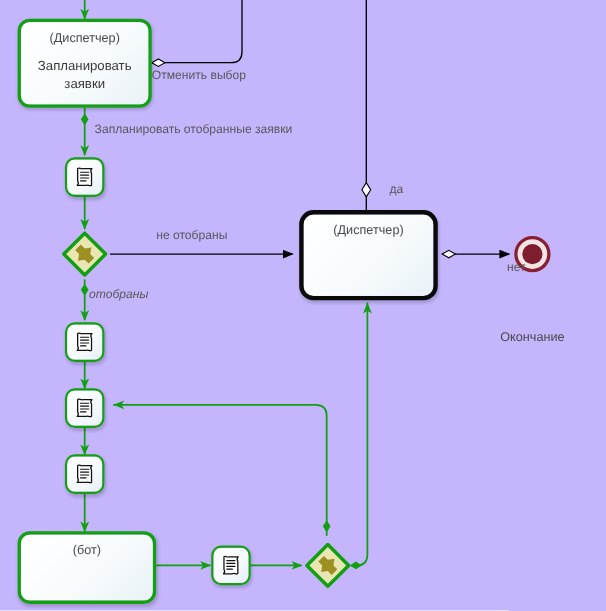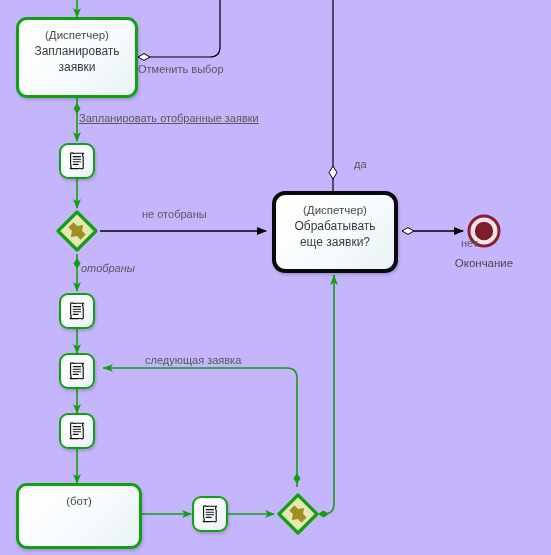--- a/index.html
+++ b/index.html
@@ -49,20 +49,21 @@
   .task .role {
     font-size: 11.5px;
     color: #4a4a4a;
     line-height: 15px;
     white-space: nowrap;
   }
   .task .tname {
     font-size: 12px;
     color: #3b3b3b;
     line-height: 16px;
+    margin-top: 9px;
     padding: 0 6px;
   }
 
   
   .script {
     position: absolute;
     box-sizing: border-box;
     width: 36px;
     height: 36px;
     border: 2.5px solid #12a012;
@@ -99,20 +100,21 @@
     white-space: nowrap;
     line-height: 14px;
   }
   .nodelabel {
     position: absolute;
     font-size: 11.5px;
     color: #4a4a4a;
     white-space: nowrap;
     line-height: 14px;
     text-align: center;
+    margin-top: 44px;
   }
 </style>
 </head>
 <body>
 
 <div id="canvas">
 
   <svg id="edges" viewBox="0 0 551 555" width="551" height="555">
     <defs>
       <marker id="arrG" markerWidth="10" markerHeight="10" refX="9" refY="4" orient="auto" markerUnits="userSpaceOnUse">
@@ -215,21 +217,20 @@
   <div class="gateway" style="left:55px; top:209px;">
     <svg width="44" height="44" viewBox="0 0 44 44">
       <path d="M22 3 L41 22 L22 41 L3 22 Z" fill="#e9e6b4" stroke="#12a012" stroke-width="3.2" stroke-linejoin="round"></path>
       <path d="M22 13.4 L25.6 18.4 L30.6 18.4 L30.6 25.6 L25.6 25.6
                L22 30.6 L18.4 25.6 L13.4 25.6 L13.4 18.4 L18.4 18.4 Z" fill="#9c9022" transform="rotate(45 22 22)"></path>
     </svg>
   </div>
 
   <div class="task selected" style="left:272px; top:191px; width:126px; height:82px;">
     <div class="role">(Диспетчер)</div>
-    <div class="tname">Обрабатывать еще заявки?</div>
   </div>
 
   <div class="endevent" style="left:467px; top:214px;">
     <svg width="34" height="34" viewBox="0 0 34 34">
       <circle cx="17" cy="17" r="15" fill="#f3e4e6" stroke="#8b1f32" stroke-width="3"></circle>
       <circle cx="17" cy="17" r="9.2" fill="#7e1d2e"></circle>
     </svg>
   </div>
   <div class="nodelabel" style="left:449px; top:256px; width:70px;">Окончание</div>
 
@@ -292,26 +293,25 @@
   <div class="gateway" style="left:276px; top:492px;">
     <svg width="44" height="44" viewBox="0 0 44 44">
       <path d="M22 3 L41 22 L22 41 L3 22 Z" fill="#e9e6b4" stroke="#12a012" stroke-width="3.2" stroke-linejoin="round"></path>
       <path d="M22 13.4 L25.6 18.4 L30.6 18.4 L30.6 25.6 L25.6 25.6
                L22 30.6 L18.4 25.6 L13.4 25.6 L13.4 18.4 L18.4 18.4 Z" fill="#9c9022" transform="rotate(45 22 22)"></path>
     </svg>
   </div>
 
   <div class="elabel" style="left:138px; top:62px;">Отменить выбор</div>
 
-  <div class="elabel" style="left:79px; top:111px;text-decoration:underline;">Запланировать отобранные заявки</div>
+  <div class="elabel" style="left:86px; top:111px;">Запланировать отобранные заявки</div>
 
   <div class="elabel" style="left:142px; top:207px;text-align:right;">не отобраны</div>
 
   <div class="elabel" style="left:81px; top:261px;font-style:italic;">отобраны</div>
 
-  <div class="elabel" style="left:354px; top:157px;">да</div>
+  <div class="elabel" style="left:354px; top:165px;">да</div>
 
   <div class="elabel" style="left:417px; top:236px;margin-left:44px;">нет</div>
 
-  <div class="elabel" style="left:145px; top:353px;">следующая заявка</div>
 
 
 </div>
 
 </body></html>

